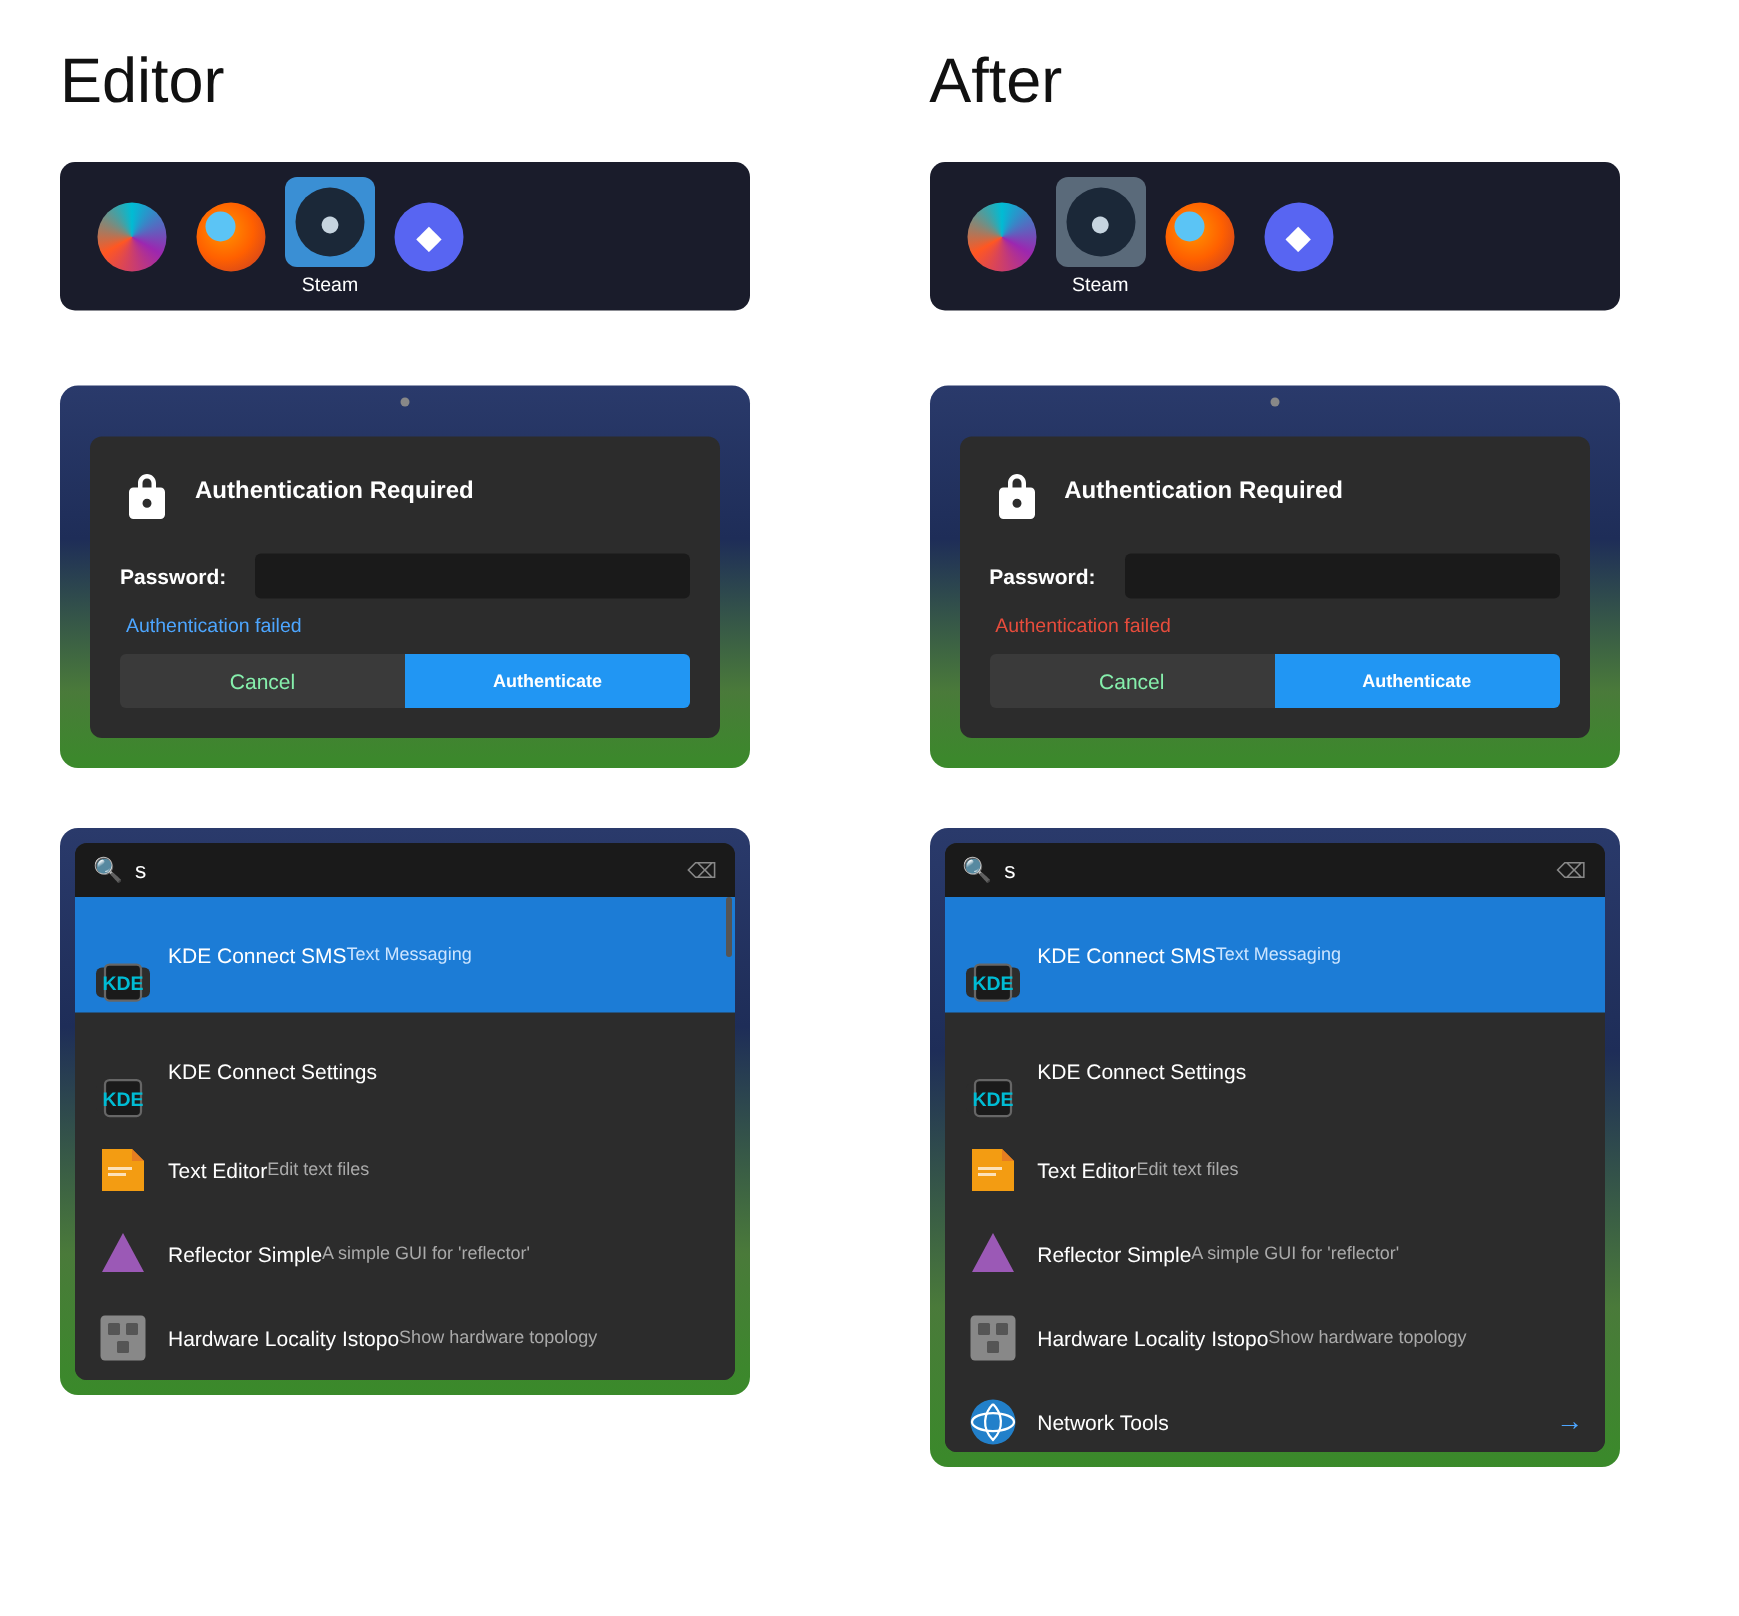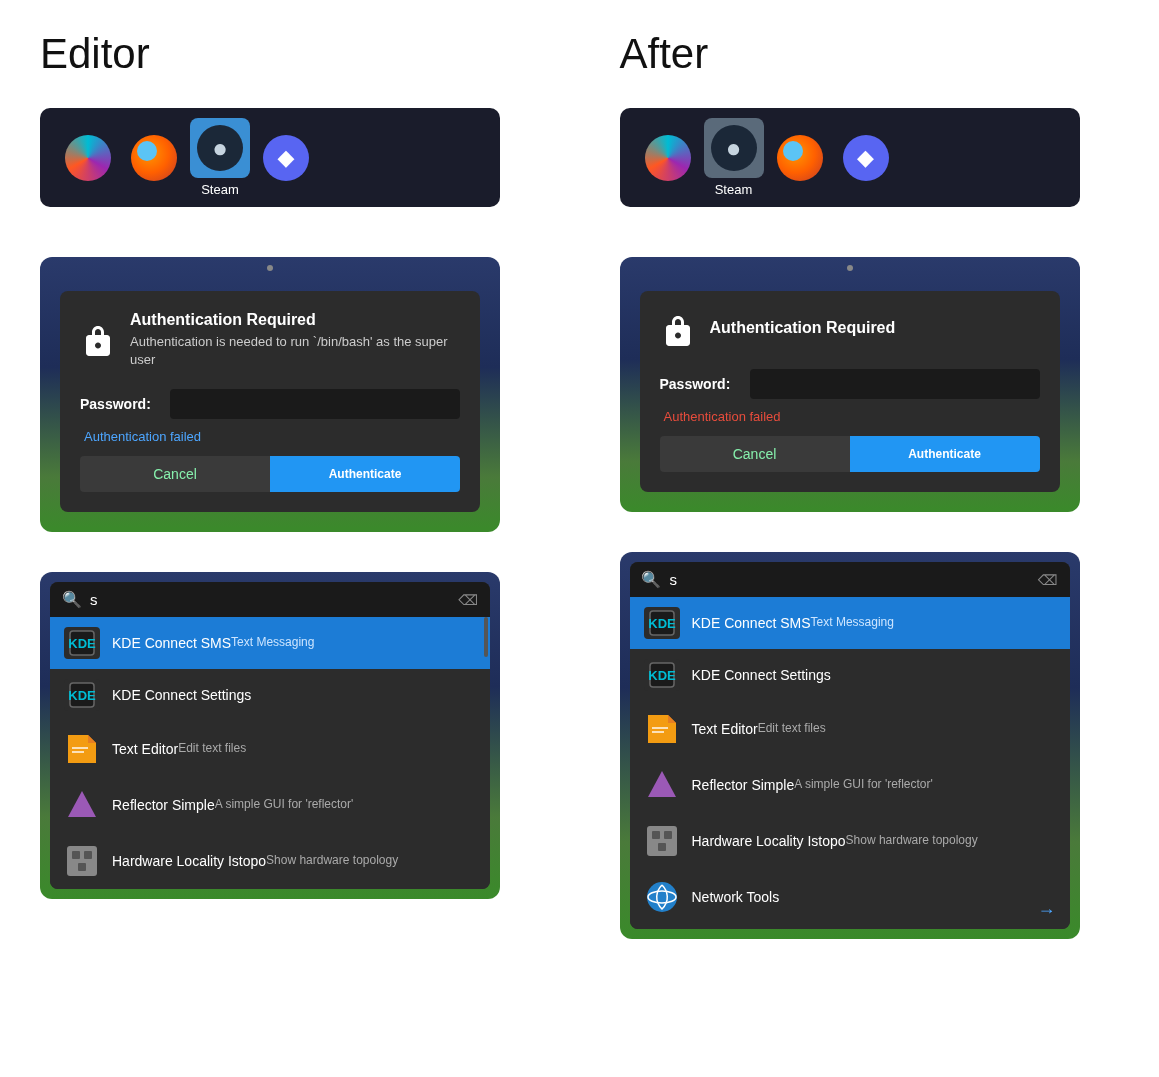--- a/index.html
+++ b/index.html
@@ -334,24 +334,24 @@
       background: #555;
       border-radius: 2px;
     }
 
     .search-results-wrapper {
       position: relative;
     }
 
     
     .kde-icon {
-      width: 36px; height: 32px;
+      width: 36px; height: 20px;
       background: #2c2c2c;
       border-radius: 4px;
-      display: flex; align-items: center; justify-content: center;
+      display: flex; align-items: center; justify-content: center; margin-top: 37px;
     }
 
     
     .search-arrow {
       color: #4da6ff;
       font-size: 18px;
       position: absolute;
       bottom: 10px;
       right: 14px;
     }
@@ -414,21 +414,20 @@
       <div class="dialog-dot"></div>
       <div class="auth-dialog">
         <div class="auth-dialog-header">
           <div class="auth-lock-icon">
             <svg viewBox="0 0 24 24" fill="white">
               <path d="M12 2C9.79 2 8 3.79 8 6v2H6c-1.1 0-2 .9-2 2v10c0 1.1.9 2 2 2h12c1.1 0 2-.9 2-2V10c0-1.1-.9-2-2-2h-2V6c0-2.21-1.79-4-4-4zm0 2c1.1 0 2 .9 2 2v2h-4V6c0-1.1.9-2 2-2zm0 9c1.1 0 2 .9 2 2s-.9 2-2 2-2-.9-2-2 .9-2 2-2z"></path>
             </svg>
           </div>
           <div>
             <div class="auth-title">Authentication Required</div>
-            <div class="auth-subtitle">Authentication is needed to run `/bin/bash' as the super user</div>
           </div>
         </div>
         <div class="auth-row">
           <span class="auth-label">Password:</span>
           <input class="auth-input" type="password" style="">
         </div>
         <div class="auth-failed-before">Authentication failed</div>
         <div class="auth-buttons">
           <button class="auth-btn-cancel">Cancel</button>
           <button class="auth-btn-authenticate">Authenticate</button>
@@ -643,21 +642,21 @@
                   <rect x="20" y="8" width="8" height="8" rx="1" fill="#555"></rect>
                   <rect x="14" y="20" width="8" height="8" rx="1" fill="#555"></rect>
                 </svg>
               </div>
               <div class="search-item-text">
                 <span class="search-item-title">Hardware Locality Istopo</span>
                 <span class="search-item-sub">Show hardware topology</span>
               </div>
             </div>
 
-            <div class="search-item" style="padding-bottom:14px;">
+            <div class="search-item" style="padding-bottom:2px;">
               <div class="search-item-icon">
                 <svg width="36" height="36" viewBox="0 0 36 36">
                   <circle cx="18" cy="18" r="15" fill="#2196f3" opacity="0.8"></circle>
                   <path d="M18 6 C12 12, 10 22, 18 30 C26 22, 24 12, 18 6" fill="none" stroke="white" stroke-width="1.5"></path>
                   <ellipse cx="18" cy="18" rx="14" ry="6" fill="none" stroke="white" stroke-width="1.5"></ellipse>
                 </svg>
               </div>
               <div class="search-item-text">
                 <span class="search-item-title">Network Tools</span>
               </div>

